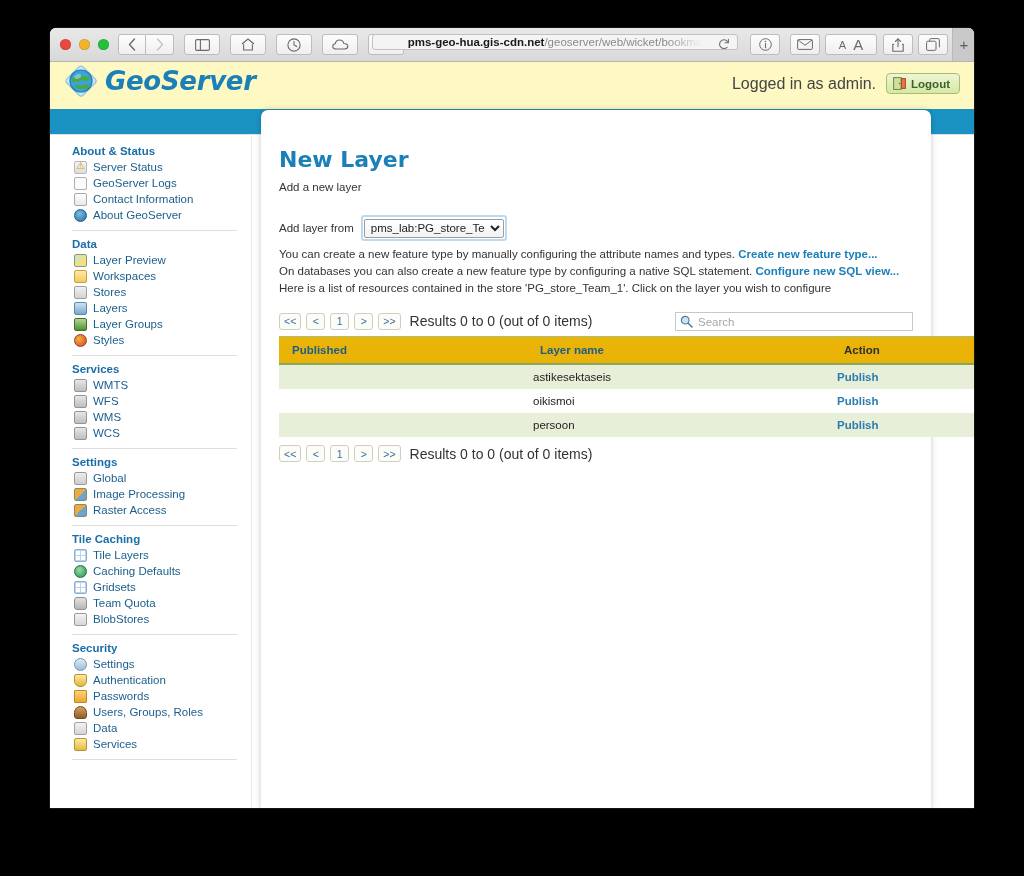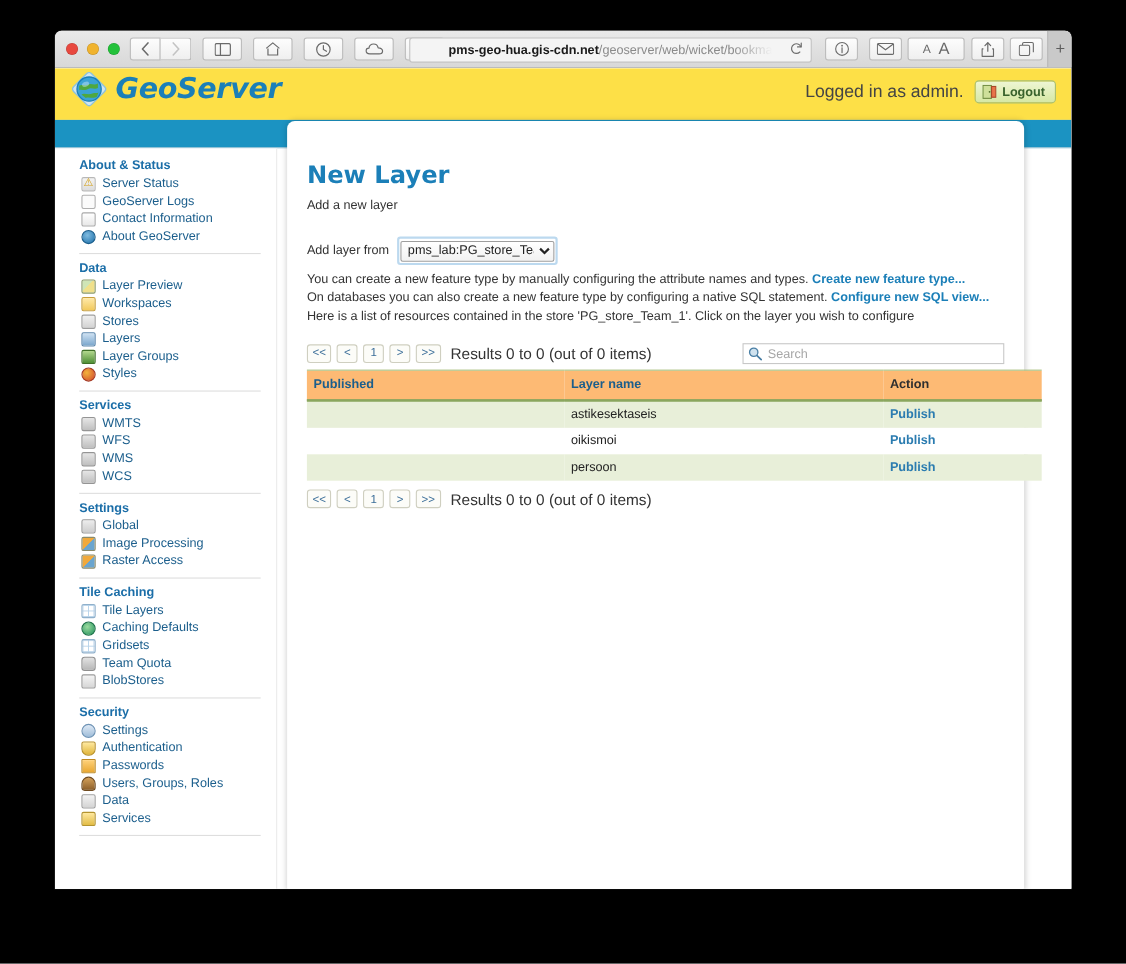--- a/index.html
+++ b/index.html
@@ -72,21 +72,21 @@
   #home-btn     { left: 180px; width: 36px; }
   #history-btn  { left: 226px; width: 36px; }
   #icloud-btn   { left: 272px; width: 36px; }
   #reader-btn   { left: 318px; width: 36px; }
 
   #url-bar {
     position: absolute;
     left: 322px;
     top: 6px;
     width: 366px;
-    height: 23px;
+    height: 16px;
     background: #f4f4f4;
     border: 1px solid #c2c2c2;
     border-radius: 3px;
     box-sizing: border-box;
     display: flex;
     align-items: center;
     justify-content: center;
     overflow: hidden;
   }
   #url-text {
@@ -137,21 +137,21 @@
     width: 924px;
     height: 747px;
     background: #ffffff;
     overflow: hidden;
   }
 
   
   #gs-header {
     position: relative;
     height: 47px;
-    background: #fde047;
+    background: #fef9c3;
   }
   #gs-logo {
     position: absolute;
     left: 14px;
     top: 2px;
     display: flex;
     align-items: center;
     gap: 7px;
   }
   #gs-logo-text {
@@ -384,27 +384,27 @@
     pointer-events: none;
   }
 
   
   #layers-table {
     width: 100%;
     border-collapse: collapse;
     table-layout: fixed;
   }
   #layers-table th {
-    background: #fdba74;
+    background: #eab308;
     border-top: 1px solid #a9bf7e;
     border-bottom: 2px solid #8aa65e;
     font-size: 11.5px;
     color: #1b5e8c;
     text-align: left;
-    padding: 4px 6px;
+    padding: 4px 13px;
     height: 18px;
     margin-left: 38px;
   }
   #layers-table th.col-published { width: 222px; }
   #layers-table th.col-layername { width: 278px; }
   #layers-table th.col-action    { width: 132px; color: #2f2f2f; }
   #layers-table td {
     font-size: 11.5px;
     color: #222;
     padding: 6px;

